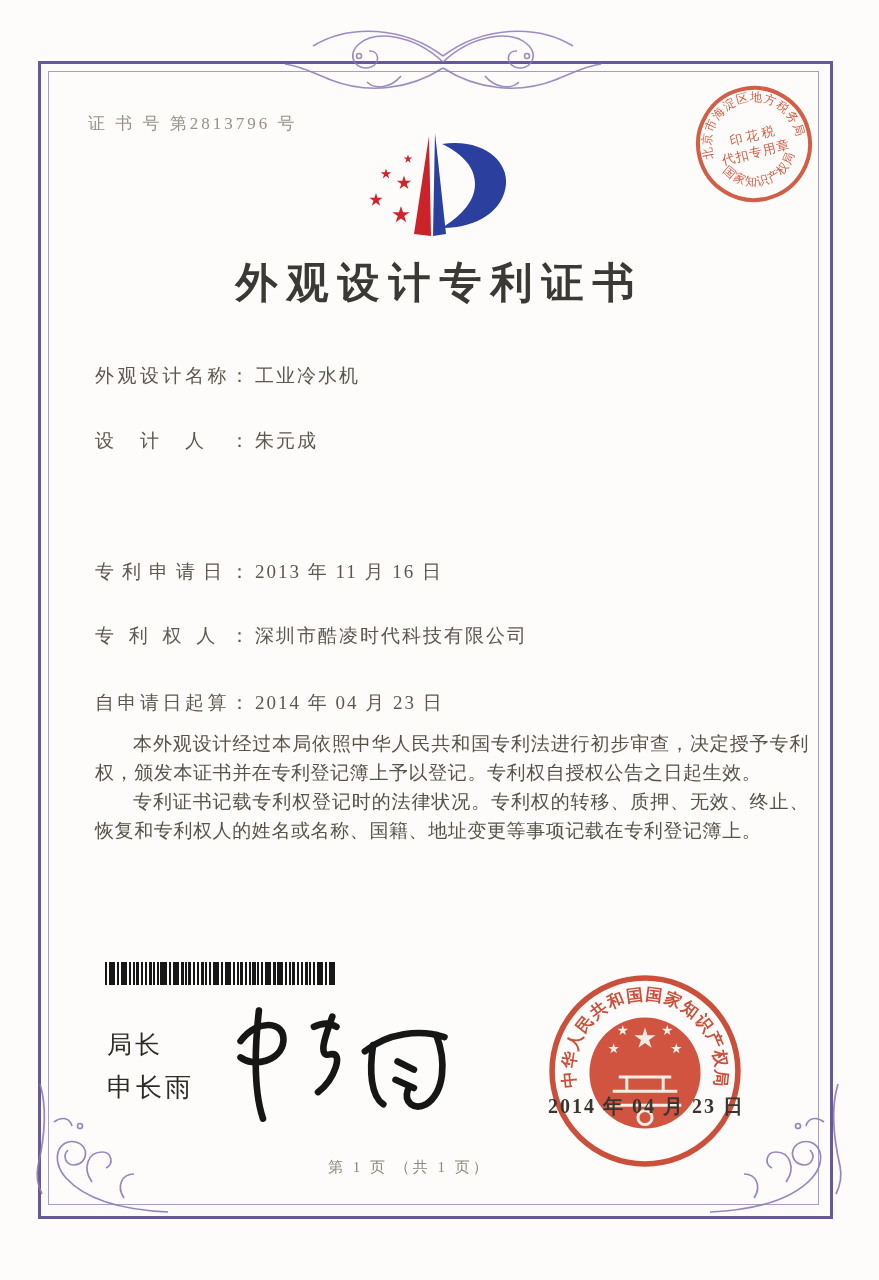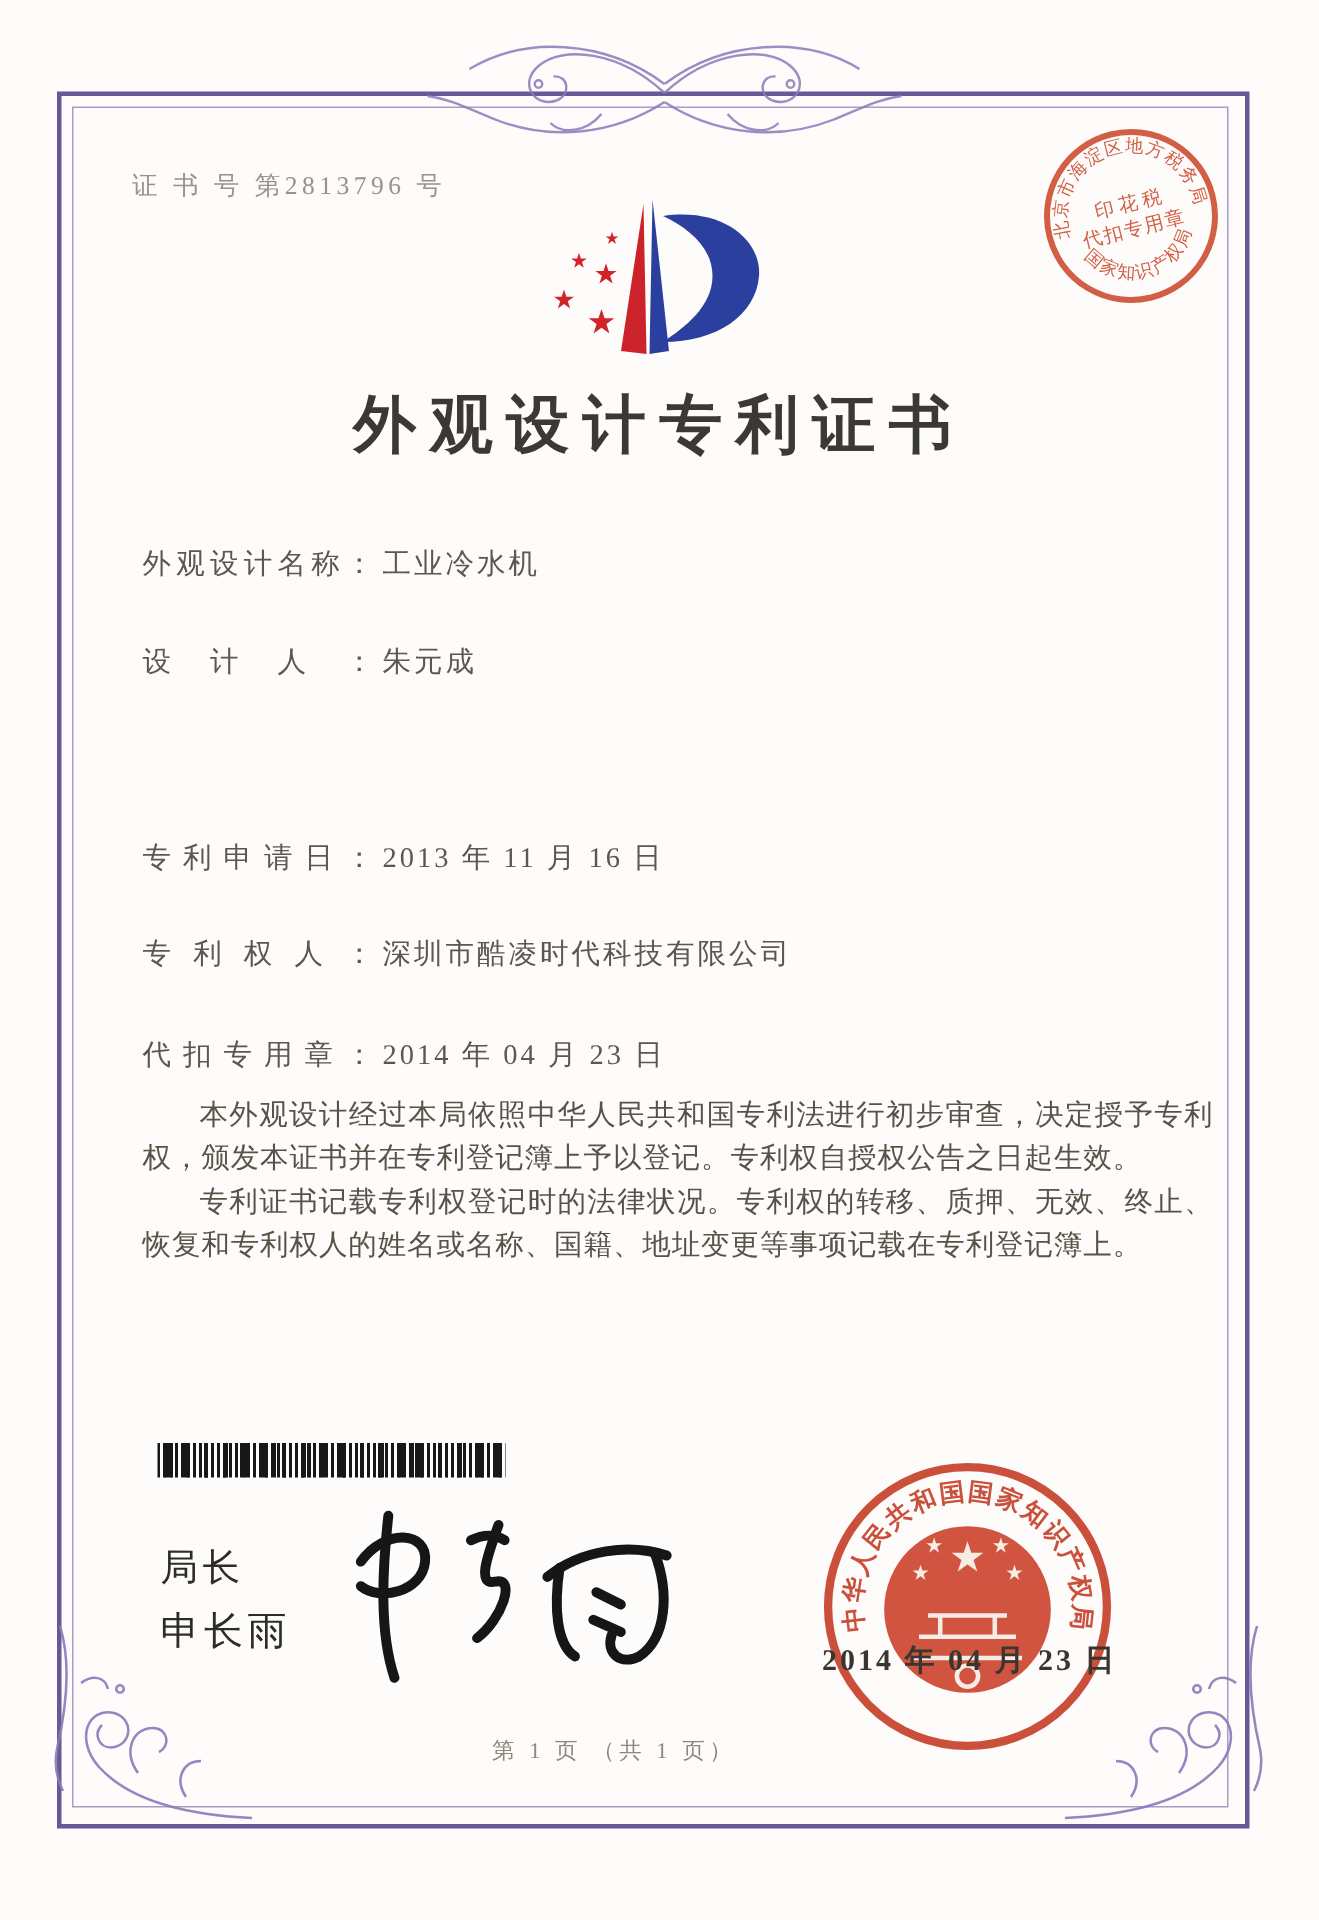--- a/index.html
+++ b/index.html
@@ -150,21 +150,21 @@
   <div class="field" style="top:363px">
     <span class="flabel">外观设计名称：</span><span class="fvalue">工业冷水机</span>
   </div>
   <div class="field" style="top:559px">
     <span class="flabel">专利申请日：</span><span class="fvalue">2013 年 11 月 16 日</span>
   </div>
   <div class="field" style="top:623px">
     <span class="flabel">专利权人：</span><span class="fvalue">深圳市酷凌时代科技有限公司</span>
   </div>
   <div class="field" style="top:690px">
-    <span class="flabel">代扣专用章：</span><span class="fvalue">2014 年 04 月 23 日</span>
+    <span class="flabel">自申请日起算：</span><span class="fvalue">2014 年 04 月 23 日</span>
   </div>
 
   <div class="paragraphs">
     <p>本外观设计经过本局依照中华人民共和国专利法进行初步审查，决定授予专利权，颁发本证书并在专利登记簿上予以登记。专利权自授权公告之日起生效。</p>
     <p>专利证书记载专利权登记时的法律状况。专利权的转移、质押、无效、终止、恢复和专利权人的姓名或名称、国籍、地址变更等事项记载在专利登记簿上。</p>
   </div>
 
   <div class="barcode"></div>
 
   <div class="signer-title">局长</div>

